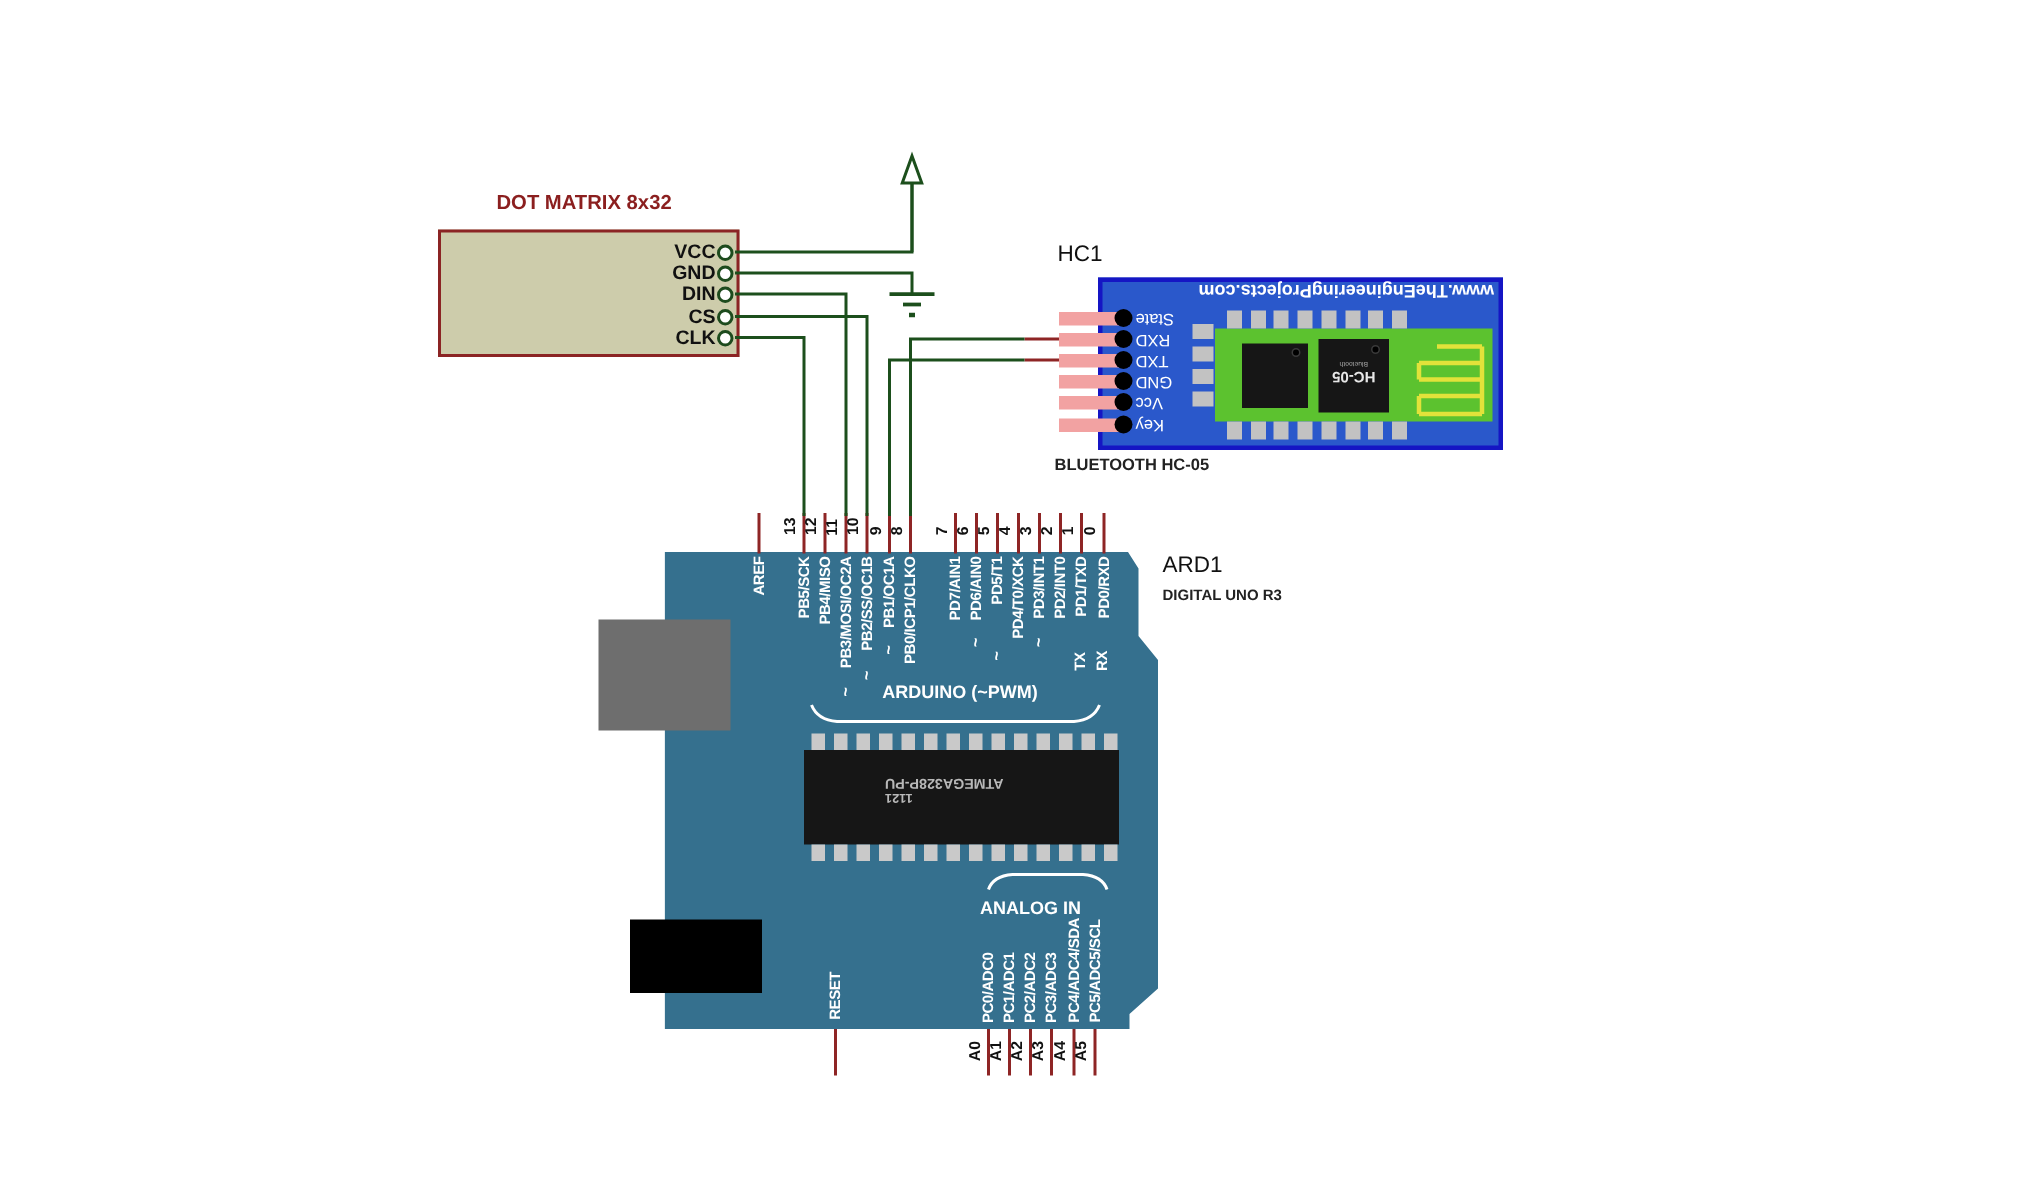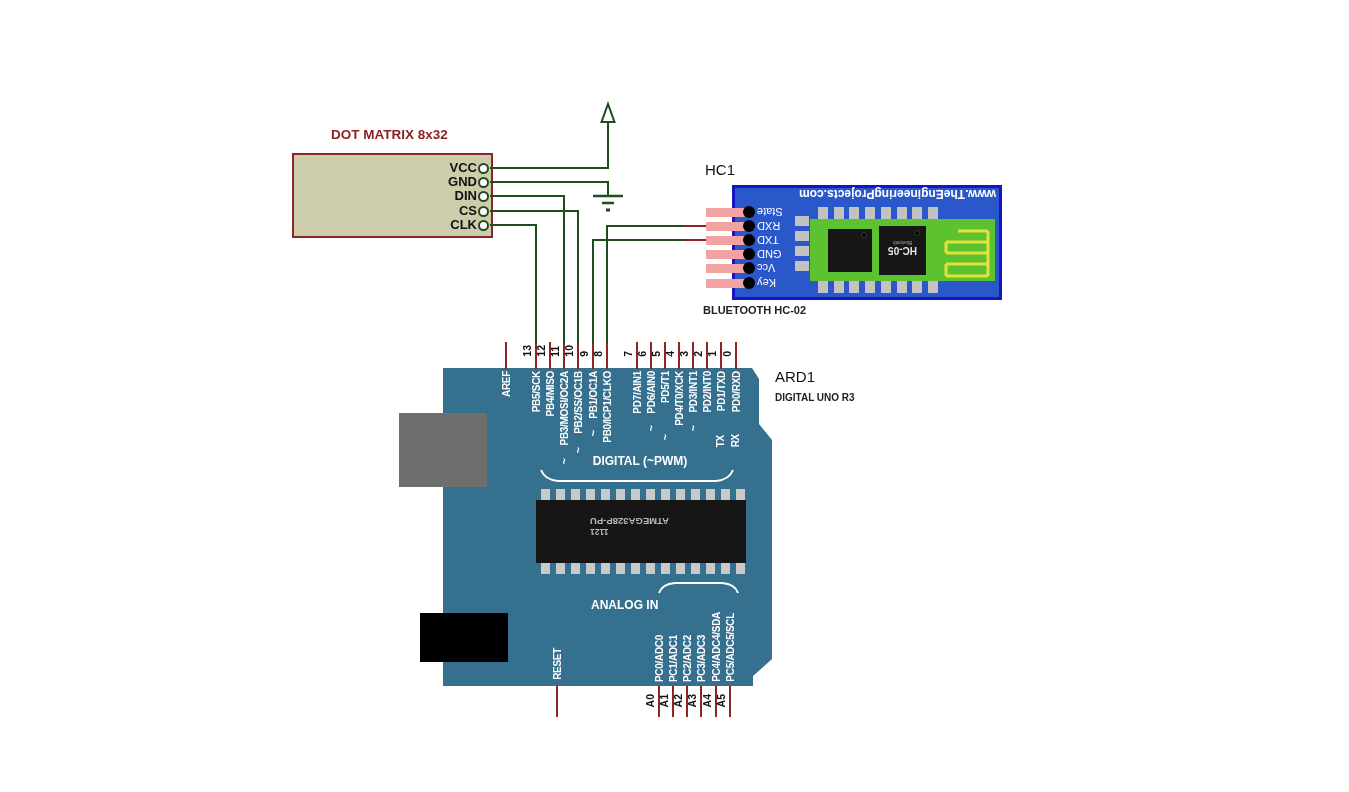--- a/index.html
+++ b/index.html
@@ -47,21 +47,21 @@
                       310px 308px,310px 318px,0px 318px);}
   #ard-usb{left:399px;top:413px;width:88px;height:74px;background:#6e6e6e;z-index:2;}
   #ard-jack{left:420px;top:613px;width:88px;height:49px;background:#000;z-index:2;}
   #ard-chip{left:536px;top:500px;width:210px;height:63px;background:#161616;z-index:2;}
   .chip-pad{position:absolute;width:9px;height:11px;background:#c9c9c9;z-index:2;}
   #ard-chip-text{left:590px;top:516px;width:110px;text-align:right;color:#b8b8b8;z-index:3;}
   #ard-chip-text .code{font-size:8.5px;line-height:9px;font-weight:bold;}
   #ard-chip-text .name{font-size:9.5px;line-height:11px;font-weight:bold;}
   #digital-caption{left:540px;top:454px;width:200px;text-align:center;font-size:12px;
                    font-weight:bold;color:#fff;z-index:4;}
-  #analog-caption{left:591px;top:598px;width:120px;font-size:12px;
+  #analog-caption{left:627px;top:598px;width:120px;text-align:center;font-size:12px;
                   font-weight:bold;color:#fff;z-index:4;}
   #tx-label{left:714px;bottom:345px;font-size:10px;font-weight:bold;color:#fff;}
   #rx-label{left:729px;bottom:345px;font-size:10px;font-weight:bold;color:#fff;}
   #aref-label{left:500px;top:371px;}
   #reset-label{left:551px;bottom:112px;}
   #ard-ref{left:775px;top:368px;font-size:15px;color:#111;z-index:4;}
   #ard-type{left:775px;top:392px;font-size:10px;font-weight:bold;color:#222;z-index:4;}
   #overlay{position:absolute;left:0;top:0;z-index:3;}
 </style>
 </head>
@@ -131,21 +131,21 @@
       <div class="hc-pink" style="left: 706px; top: 249.5px; width: 40px;"></div>
       <div class="hc-dot" style="left: 743px; top: 248px;"></div>
       <div class="hc-pin-label" style="top: 247px;">GND</div>
       <div class="hc-pink" style="left: 706px; top: 263.5px; width: 40px;"></div>
       <div class="hc-dot" style="left: 743px; top: 262px;"></div>
       <div class="hc-pin-label" style="top: 261px;">Vcc</div>
       <div class="hc-pink" style="left: 706px; top: 278.5px; width: 40px;"></div>
       <div class="hc-dot" style="left: 743px; top: 277px;"></div>
       <div class="hc-pin-label" style="top: 276px;">Key</div>
     </div>
-  <div class="abs" id="hc-caption">BLUETOOTH HC-02</div>
+  <div class="abs" id="hc-caption">BLUETOOTH HC-05</div>
 
   <div class="abs" id="ard-board"></div>
   <div class="abs" id="ard-usb"></div>
   <div class="abs" id="ard-jack"></div>
   <div class="abs" id="ard-chip"></div>
   <div id="ard-chip-pads">
       <div class="chip-pad" style="left: 541px; top: 489px;"></div>
       <div class="chip-pad" style="left: 541px; top: 563px;"></div>
       <div class="chip-pad" style="left: 556px; top: 489px;"></div>
       <div class="chip-pad" style="left: 556px; top: 563px;"></div>
@@ -171,21 +171,21 @@
       <div class="chip-pad" style="left: 706px; top: 563px;"></div>
       <div class="chip-pad" style="left: 721px; top: 489px;"></div>
       <div class="chip-pad" style="left: 721px; top: 563px;"></div>
       <div class="chip-pad" style="left: 736px; top: 489px;"></div>
       <div class="chip-pad" style="left: 736px; top: 563px;"></div>
     </div>
   <div class="abs flip" id="ard-chip-text">
     <div class="code">1121</div>
     <div class="name">ATMEGA328P-PU</div>
   </div>
-  <div class="abs" id="digital-caption">DIGITAL (~PWM)</div>
+  <div class="abs" id="digital-caption">ARDUINO (~PWM)</div>
   <div class="abs" id="analog-caption">ANALOG IN</div>
   <div class="vtext board-label" id="tx-label">TX</div>
   <div class="vtext board-label" id="rx-label">RX</div>
   <div class="vtext board-label" id="aref-label">AREF</div>
   <div class="vtext board-label" id="reset-label">RESET</div>
   <div id="ard-pins">
       <div class="vtext pin-num" style="left: 521px; bottom: 435px;">13</div>
       <div class="vtext board-label" style="left: 529.5px; top: 371px;">PB5/SCK</div>
       <div class="vtext pin-num" style="left: 535px; bottom: 435px;">12</div>
       <div class="vtext board-label" style="left: 543.5px; top: 371px;">PB4/MISO</div>

